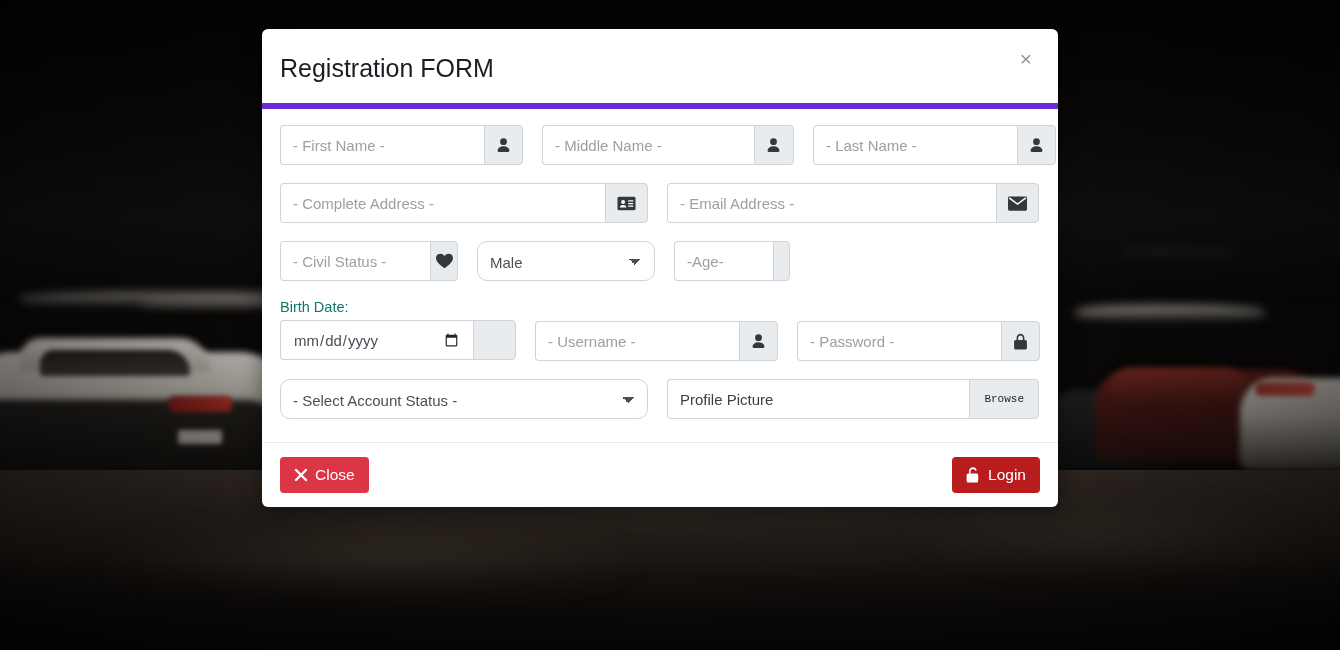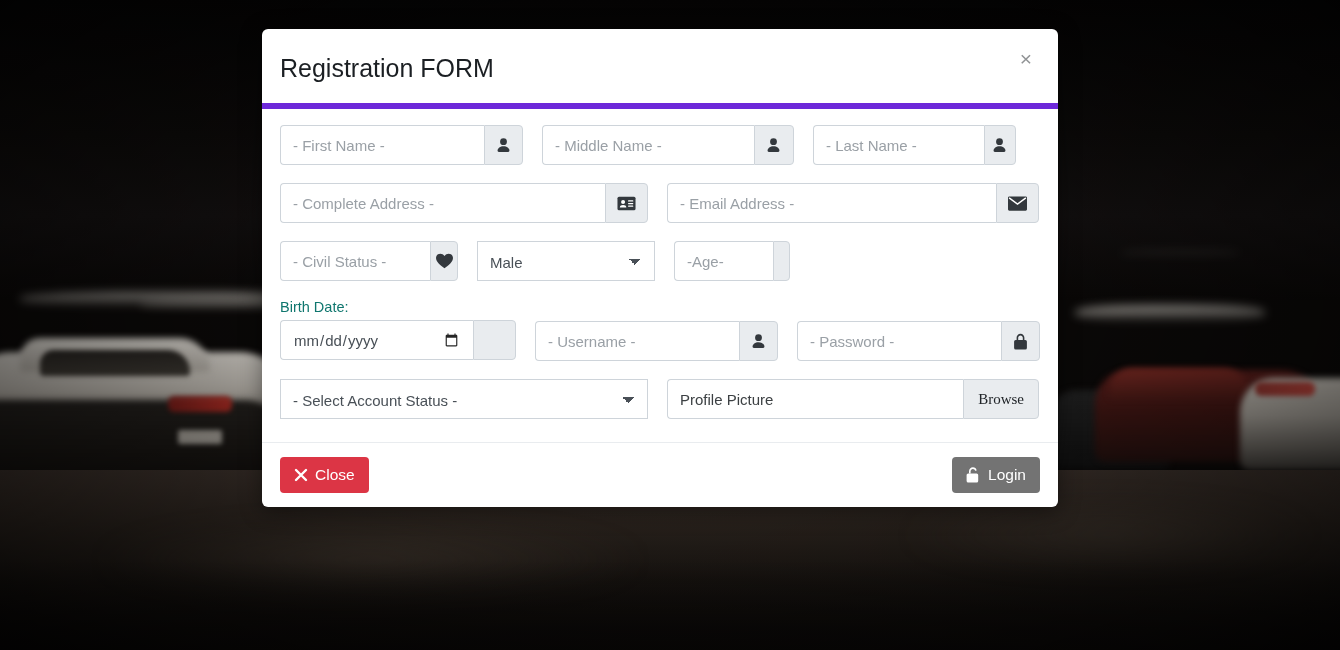--- a/index.html
+++ b/index.html
@@ -210,21 +210,21 @@
     border-radius: 0 4px 4px 0;
     background: #e9ecef;
     display: flex; align-items: center; justify-content: center;
     color: #3a3f44;
   }
   .ig .addon svg { display:block; }
 
   .plain {
     height: 40px;
     border: 1px solid #ced4da;
-    border-radius: 0;
+    border-radius: 10px;
     padding: 12px 12px;
     font-size: 15px;
     color: #495057;
     background: #fff;
     outline: none;
     font-family: "Liberation Sans", sans-serif;
     width: 100%;
   }
 
   select.plain, select.sel {
@@ -236,21 +236,21 @@
       calc(100% - 19px) 17px,
       calc(100% - 13px) 17px;
     background-size: 6px 6px, 6px 6px;
     background-repeat: no-repeat;
     padding-right: 32px;
   }
 
   
   .w-firstname  { width: 243px; }
   .w-middlename { width: 252px; }
-  .w-lastname   { width: 203px; }
+  .w-lastname   { width: 243px; }
 
   .w-address { width: 368px; }
   .w-email   { width: 372px; }
 
   .w-contact { width: 243px; }
   .w-civil   { width: 178px; }
   .w-gender  { width: 178px; }
   .w-age     { width: 116px; }
 
   .w-birth   { width: 243px; }
@@ -286,40 +286,40 @@
     font-size: 15px;
     color: #3c4043;
     background: #fff;
   }
   .file-btn {
     height: 40px;
     border: 1px solid #ced4da;
     border-radius: 0 4px 4px 0;
     background: #e9ecef;
     padding: 0 14px;
-    font-size: 15px;
+    font-size: 11px;
     color: #212529;
     display: flex; align-items: center;
     cursor: pointer;
-    font-family: Liberation Serif, serif;
+    font-family: Liberation Mono, monospace;
   }
 
   
   .btn {
     display: inline-flex; align-items: center; gap: 7px;
     border: none; border-radius: 4px;
     padding: 10px 14px;
     font-size: 15.5px;
     color: #fff;
     cursor: pointer;
     font-family: "Liberation Sans", sans-serif;
     line-height: 1;
   }
   .btn-close { background: #dc3545; }
-  .btn-login { background: #737373; }
+  .btn-login { background: #b91c1c; }
   .btn svg { display: block; }
 
   
   input[type="date"]::-webkit-calendar-picker-indicator { opacity: .85; cursor: pointer; }
 </style>
 </head>
 <body>
 
 <div id="bg">
   <div class="bg-layer bg-ceiling"></div>

